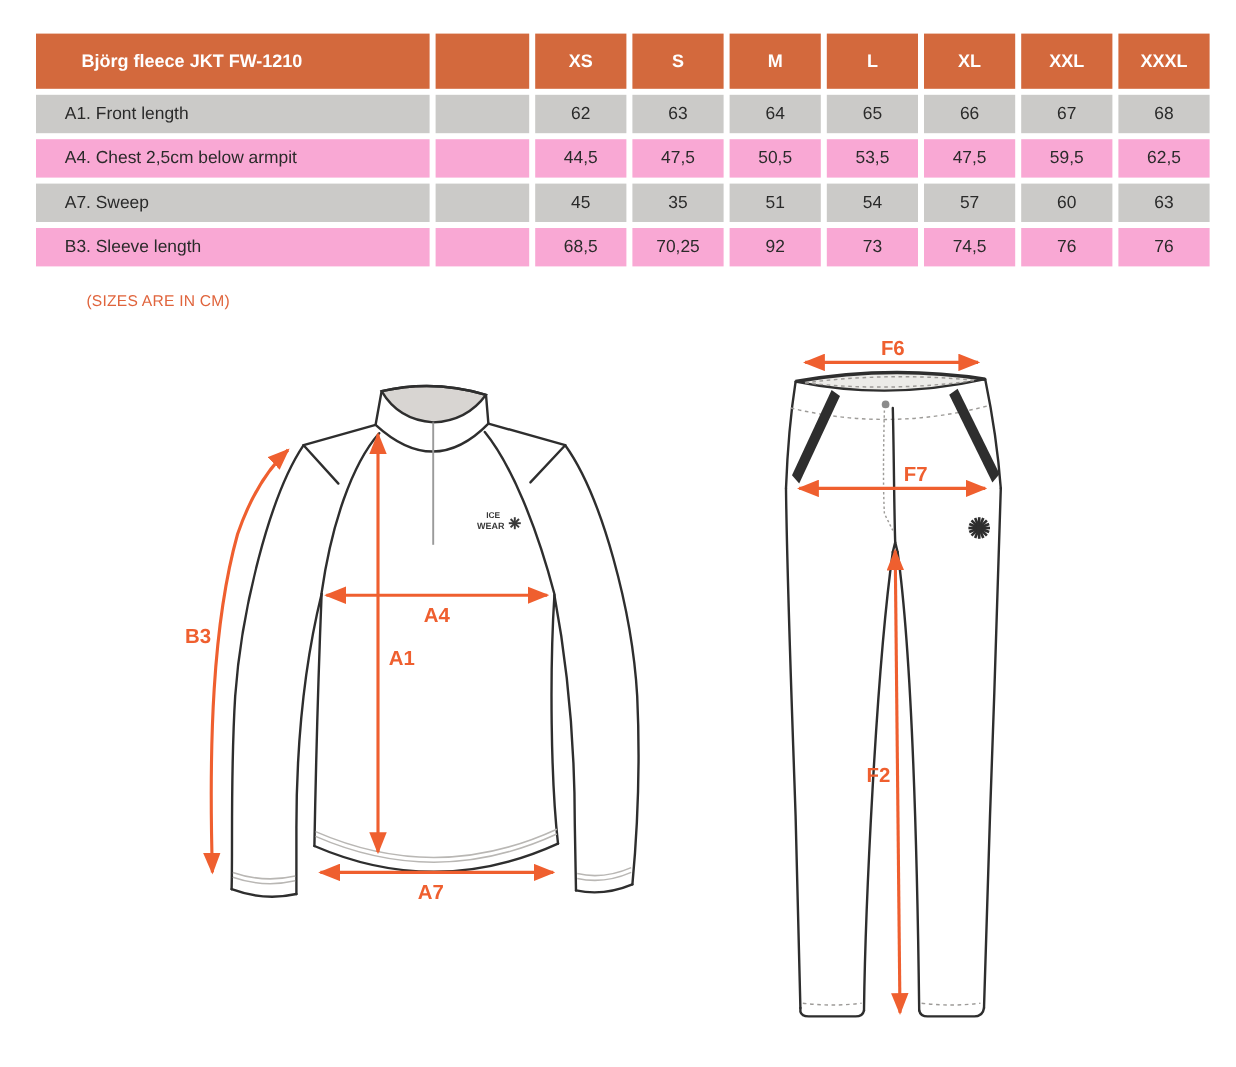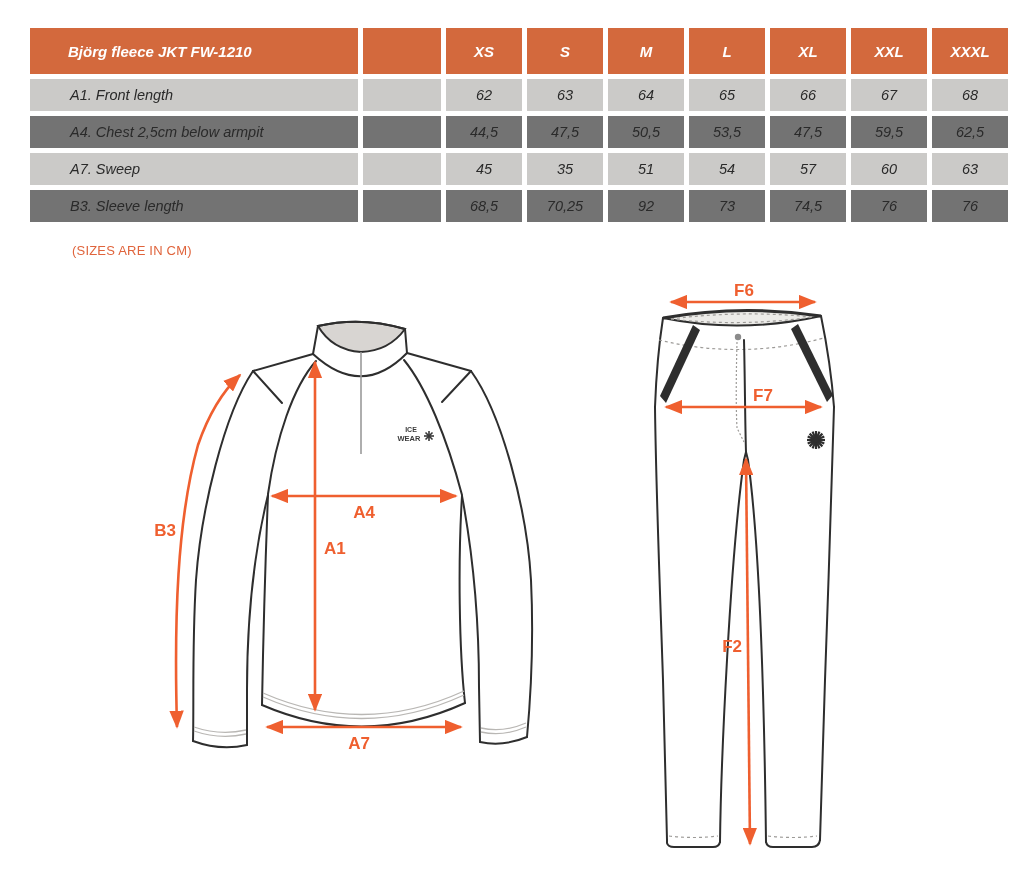--- a/index.html
+++ b/index.html
@@ -4,31 +4,31 @@
 <style>
   html,body{margin:0;padding:0;background:#ffffff;}
   .page{
     position:relative;width:1030px;height:889px;background:#fff;overflow:hidden;
     font-family:"Liberation Sans", sans-serif;
   }
   
   .size-table{
     position:absolute;left:30px;top:28px;width:978px;
     display:grid;grid-template-columns:328px 78px repeat(7,76px);
-    column-gap:5px;row-gap:5px;font-style:italic;
+    column-gap:5px;row-gap:5px;
   }
   .trow{display:contents;}
   .cell{display:flex;align-items:center;justify-content:center;
         font-size:14.5px;color:#2a2a2a;}
   .head{height:46px;background:#d3693d;color:#ffffff;font-weight:bold;font-size:15px;}
   .head.title-cell{justify-content:flex-start;padding-left:38px;box-sizing:border-box;}
   .data{height:32px;}
   .row-dark  .data{background:#cbcac8;}
-  .row-light .data{background:#737373;text-align:right;}
-  .lbl{justify-content:flex-start;padding-left:40px;box-sizing:border-box;}
+  .row-light .data{background:#f9a8d4;text-align:right;}
+  .lbl{justify-content:flex-start;padding-left:24px;box-sizing:border-box;}
   
   .note{
     position:absolute;left:72px;top:243px;font-size:13px;color:#e0643c;letter-spacing:.2px;
   }
   
   .jacket-svg{position:absolute;left:130px;top:280px;}
   .pants-svg{position:absolute;left:620px;top:280px;}
   .garment{stroke:#2e2e2e;stroke-width:2;fill:none;stroke-linecap:round;stroke-linejoin:round;}
   .stitch{stroke:#b9b7b4;stroke-width:1.3;fill:none;}
   .stitch-d{stroke:#9d9b98;stroke-width:1.2;fill:none;stroke-dasharray:3 3;}

